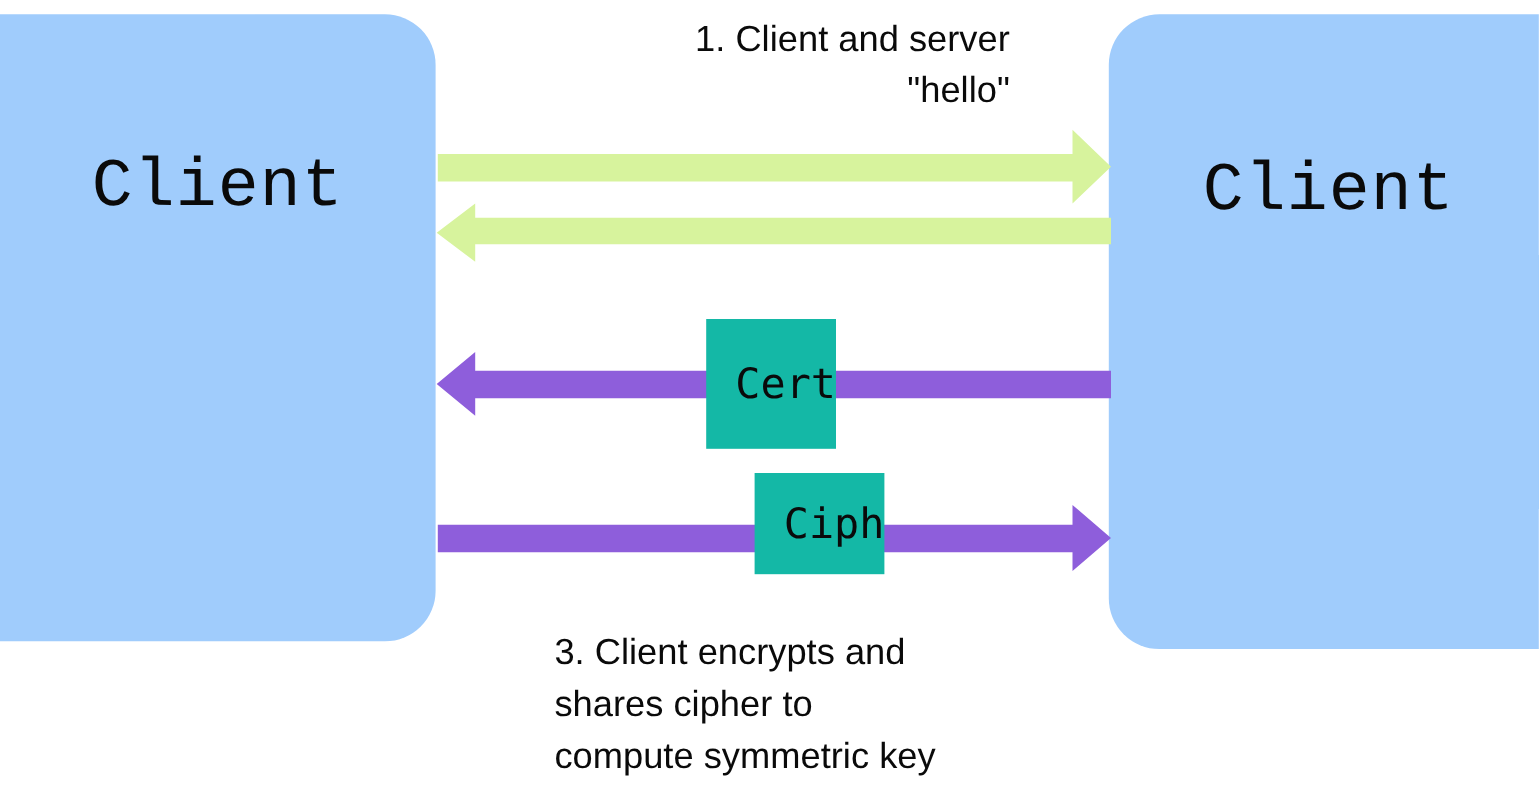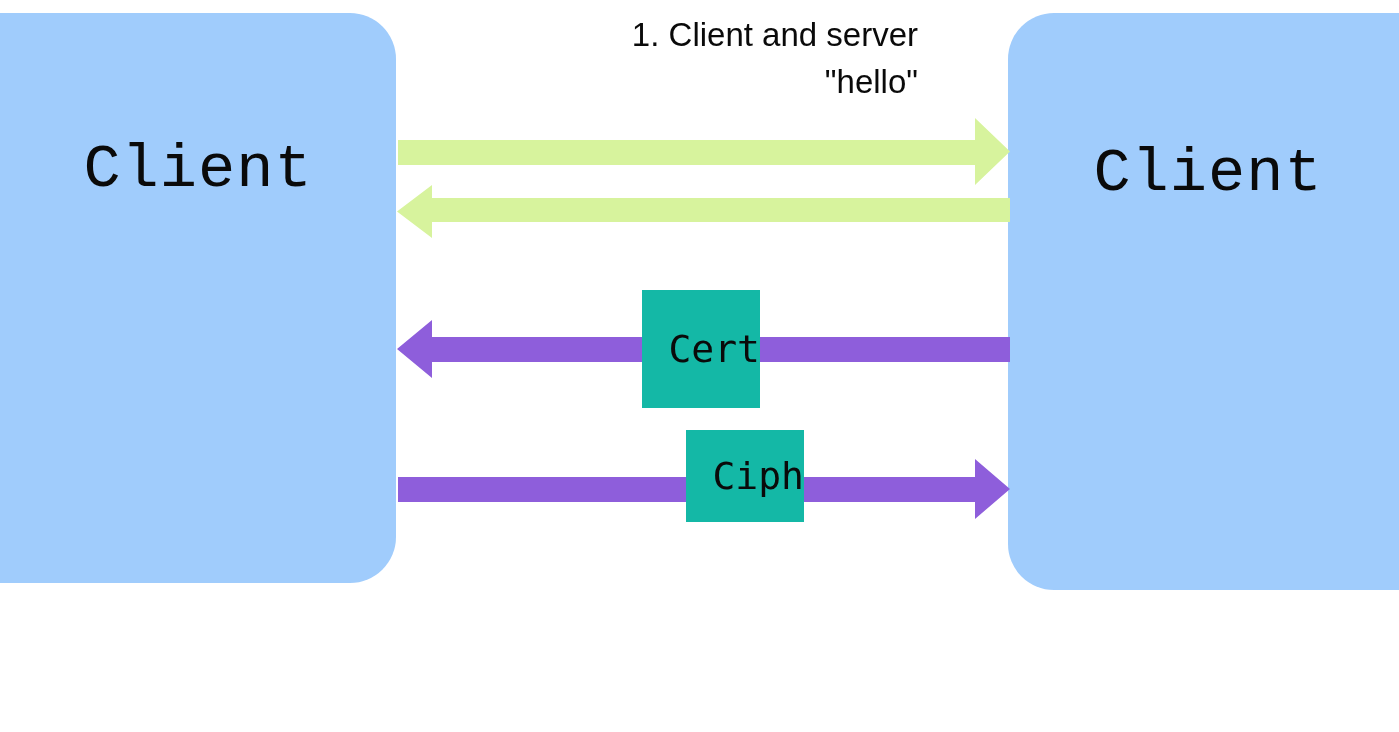--- a/index.html
+++ b/index.html
@@ -119,14 +119,17 @@
   </div>
 
   <div class="payload-chip" id="chip-ciph">
     <span class="payload-chip-label">Ciph</span>
   </div>
 
   <div class="step-caption" id="caption-step-1">1. Client and server
 "hello"</div>
 
 
+  <div class="step-caption" id="caption-step-3">3. Client encrypts and
+shares cipher to
+compute symmetric key</div>
 
 </div>
 
 </body></html>

